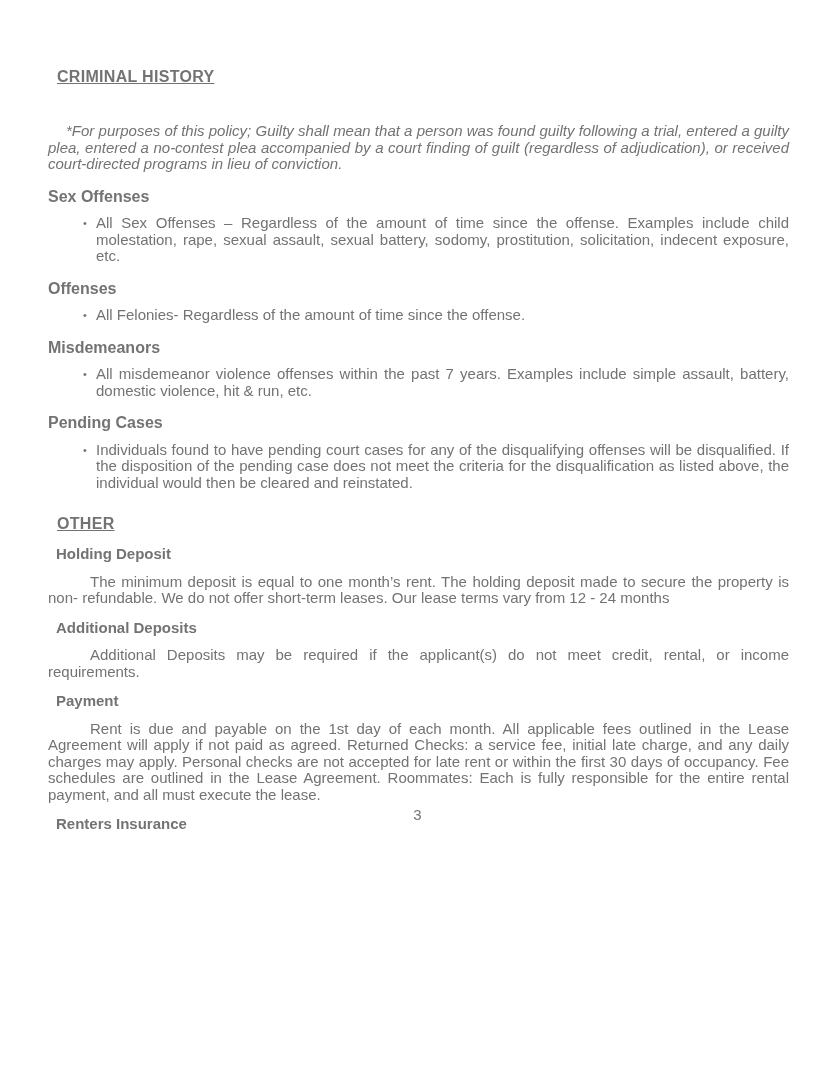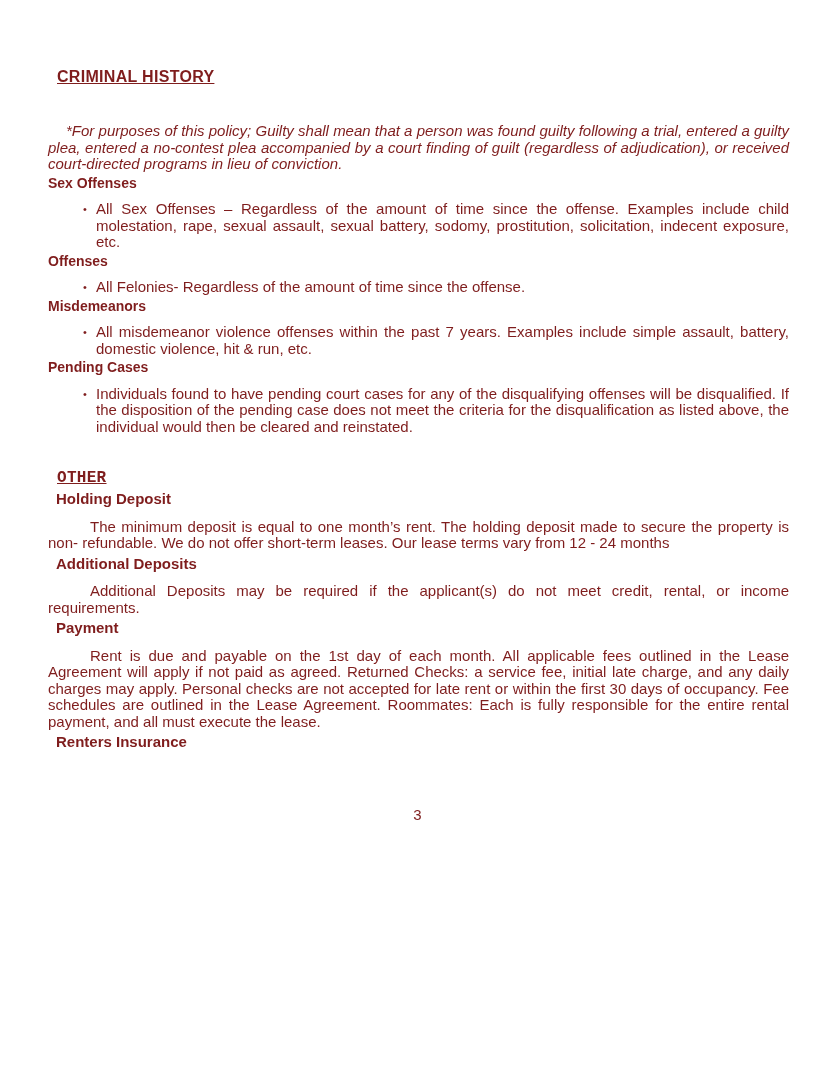--- a/index.html
+++ b/index.html
@@ -5,50 +5,49 @@
   html, body {
     margin: 0;
     padding: 0;
     background: #ffffff;
   }
   .page {
     position: relative;
     width: 835px;
     height: 871px;
     background: #ffffff;
-    color: #7f1d1d;
+    color: #737373;
     font-family: "Liberation Sans", sans-serif;
     font-size: 15px;
     line-height: 16.5px;
     overflow: hidden;
   }
   .content {
     padding: 68px 46px 0 48px;
   }
   h1.doc-heading {
     font-size: 16px;
     line-height: 18px;
     font-weight: bold;
     text-decoration: underline;
     letter-spacing: 0.3px;
     margin: 0 0 0 9px;
   }
   h1.other-heading {
-    margin-top: 34px;
-    font-family: Liberation Mono, monospace;
+    margin-top: 24px;
   }
   h2.sub-heading {
-    font-size: 14px;
+    font-size: 16px;
     font-weight: bold;
-    margin: 2px 0 0 0;
+    margin: 16px 0 0 0;
   }
   h3.minor-heading {
     font-size: 15px;
     font-weight: bold;
-    margin: 4px 0 0 8px;
+    margin: 13px 0 0 8px;
   }
   p {
     margin: 11px 0 0 0;
   }
   p.intro {
     text-indent: 42px;
   }
   p.note {
     font-style: italic;
     text-indent: 18px;

